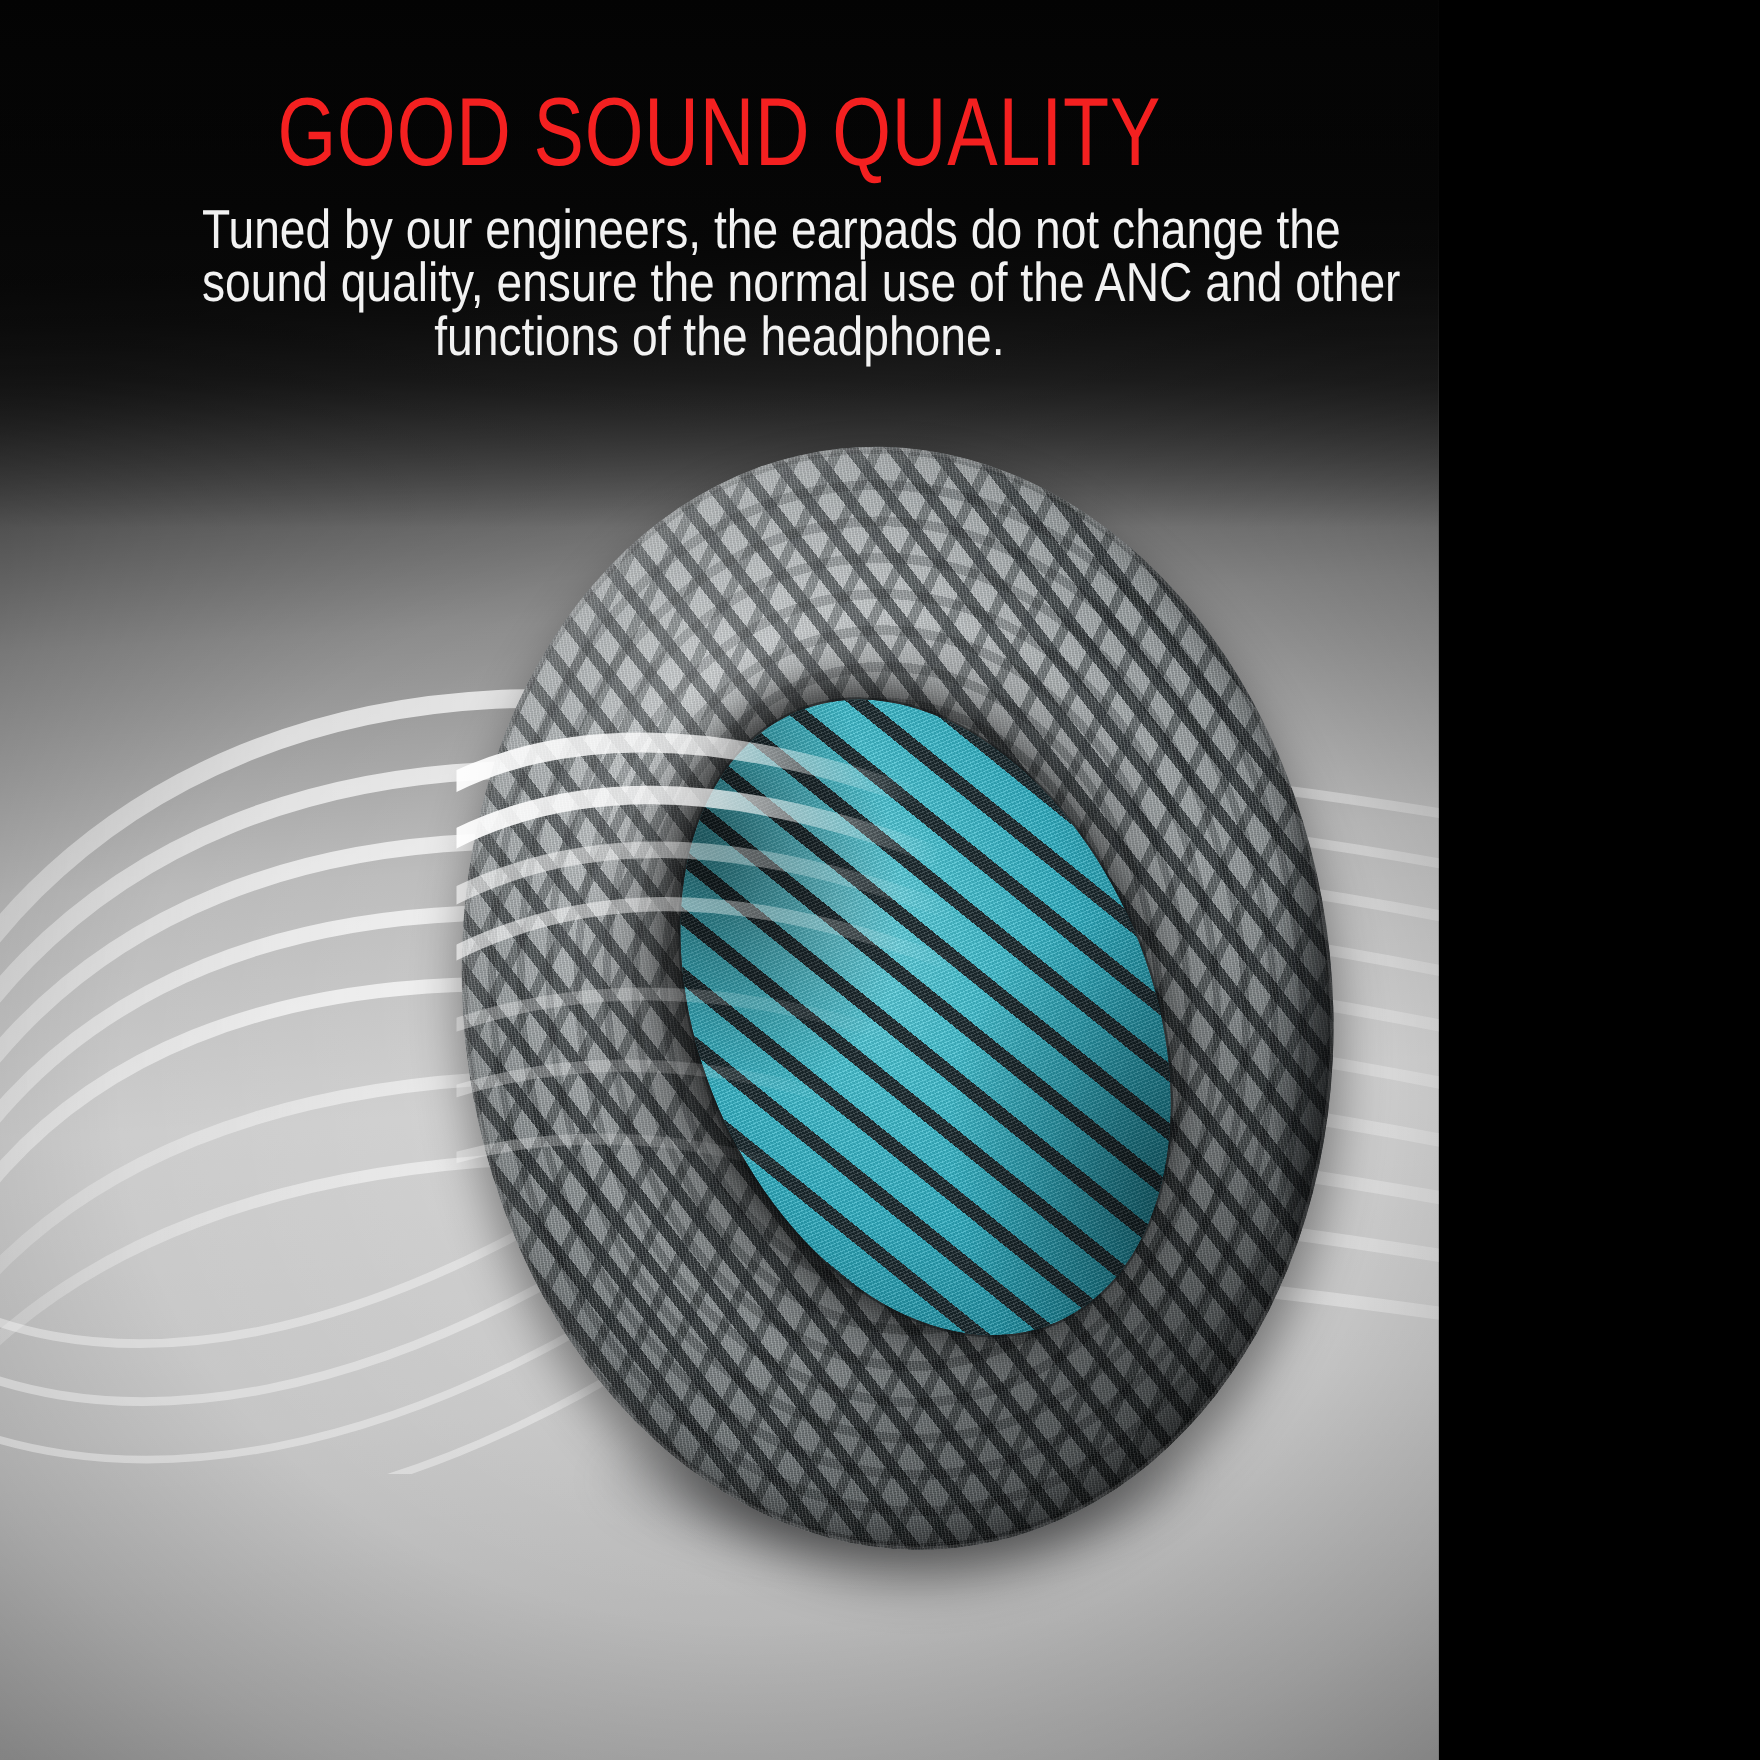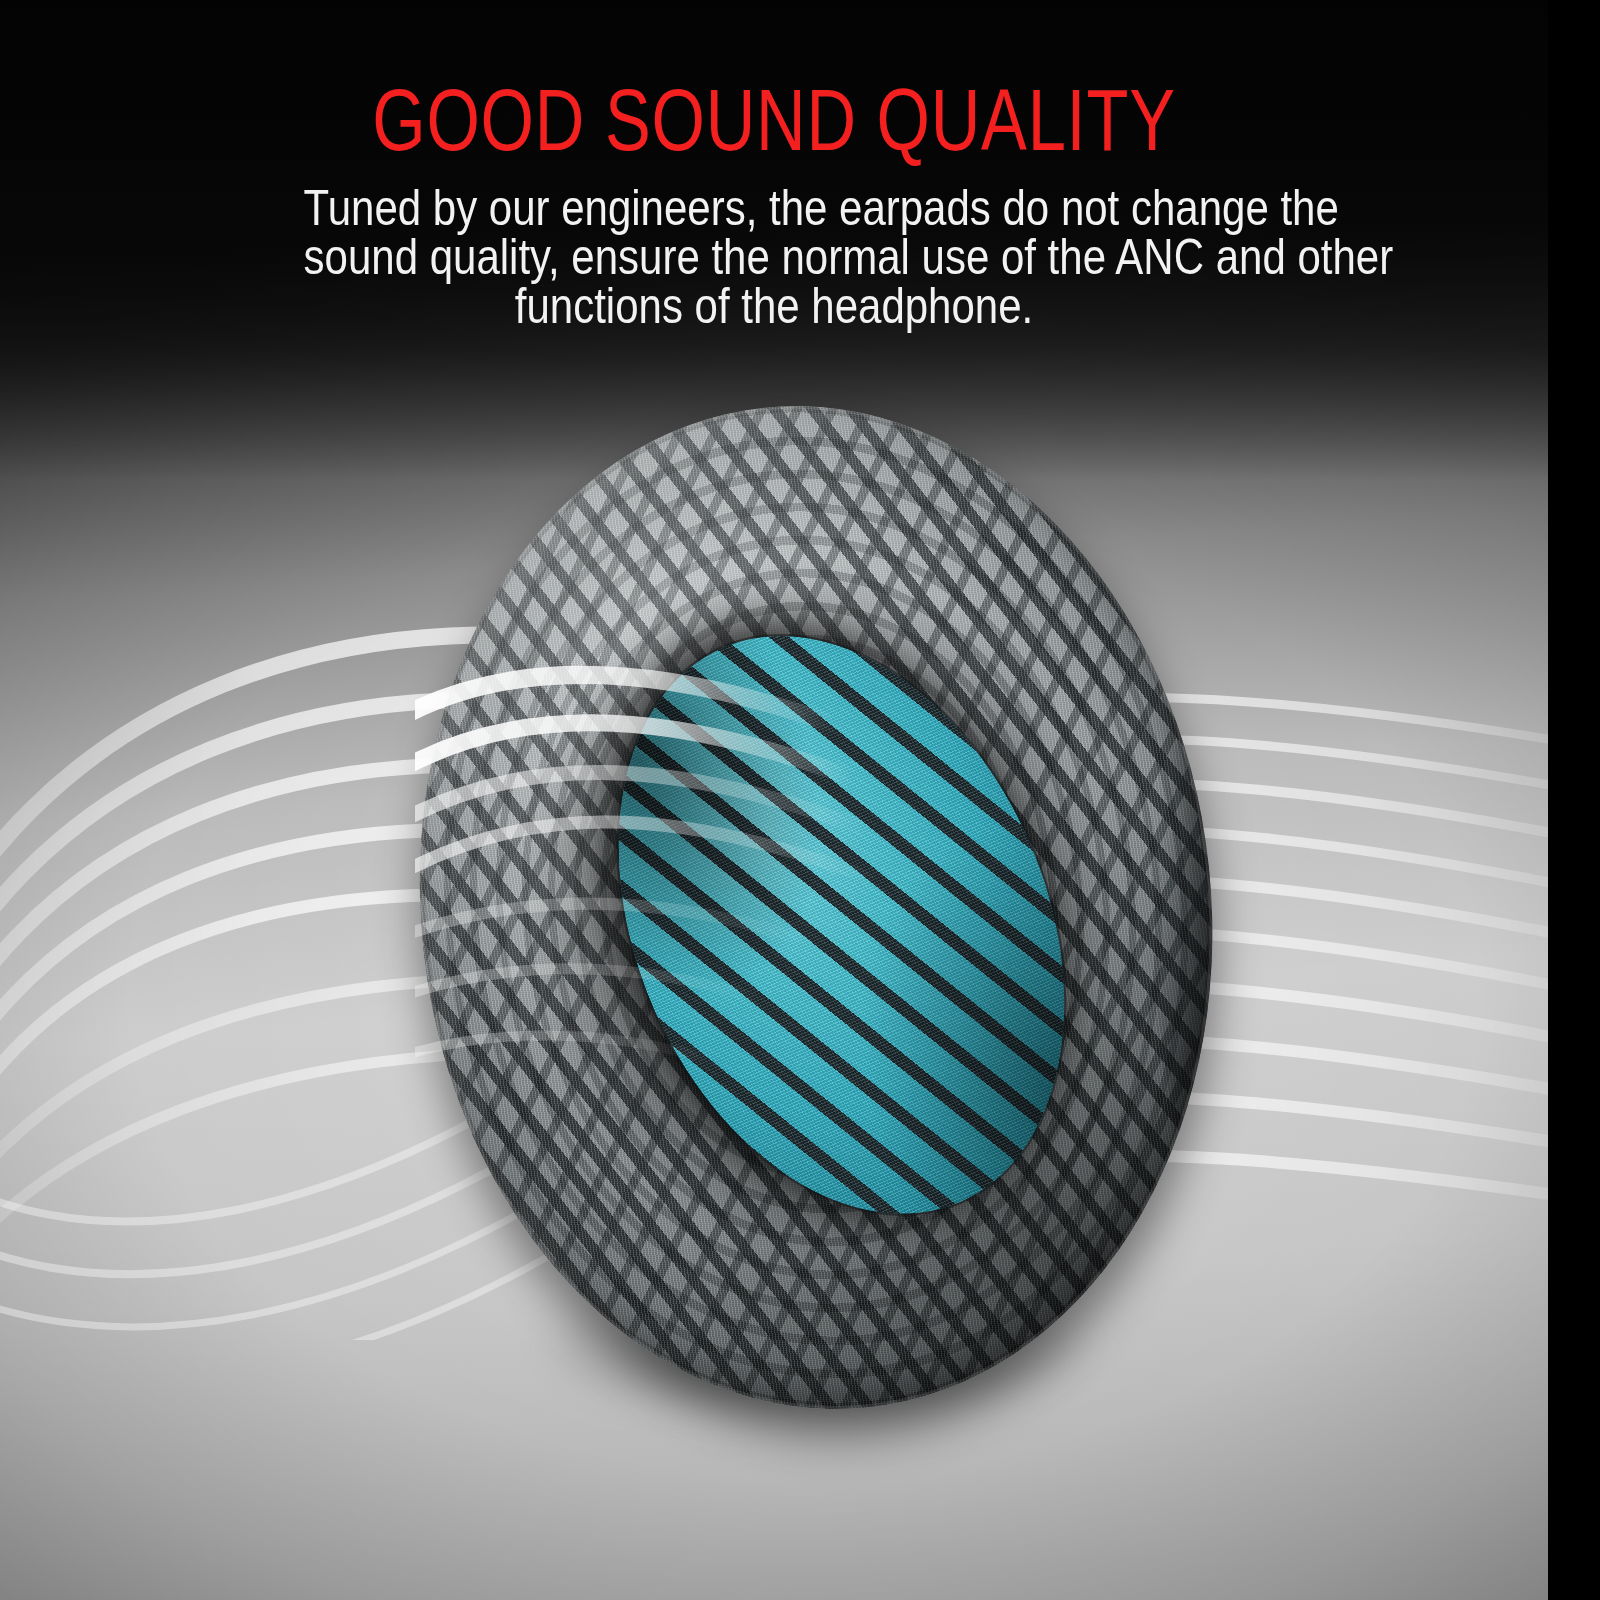--- a/index.html
+++ b/index.html
@@ -1,17 +1,17 @@
 <!DOCTYPE html>
 <html><head>
 <meta charset="utf-8">
 <style>
   html,body{margin:0;padding:0;background:#000;}
   #stage{
-    position:relative;width:1548px;height:1600px;overflow:hidden;
+    position:relative;width:1308px;height:1600px;overflow:hidden;
     font-family:"Liberation Sans", sans-serif;
     background:#111;
   }
 
   
   .bg-base{
     position:absolute;inset:0;
     background:#0c0c0c;
   }
   

